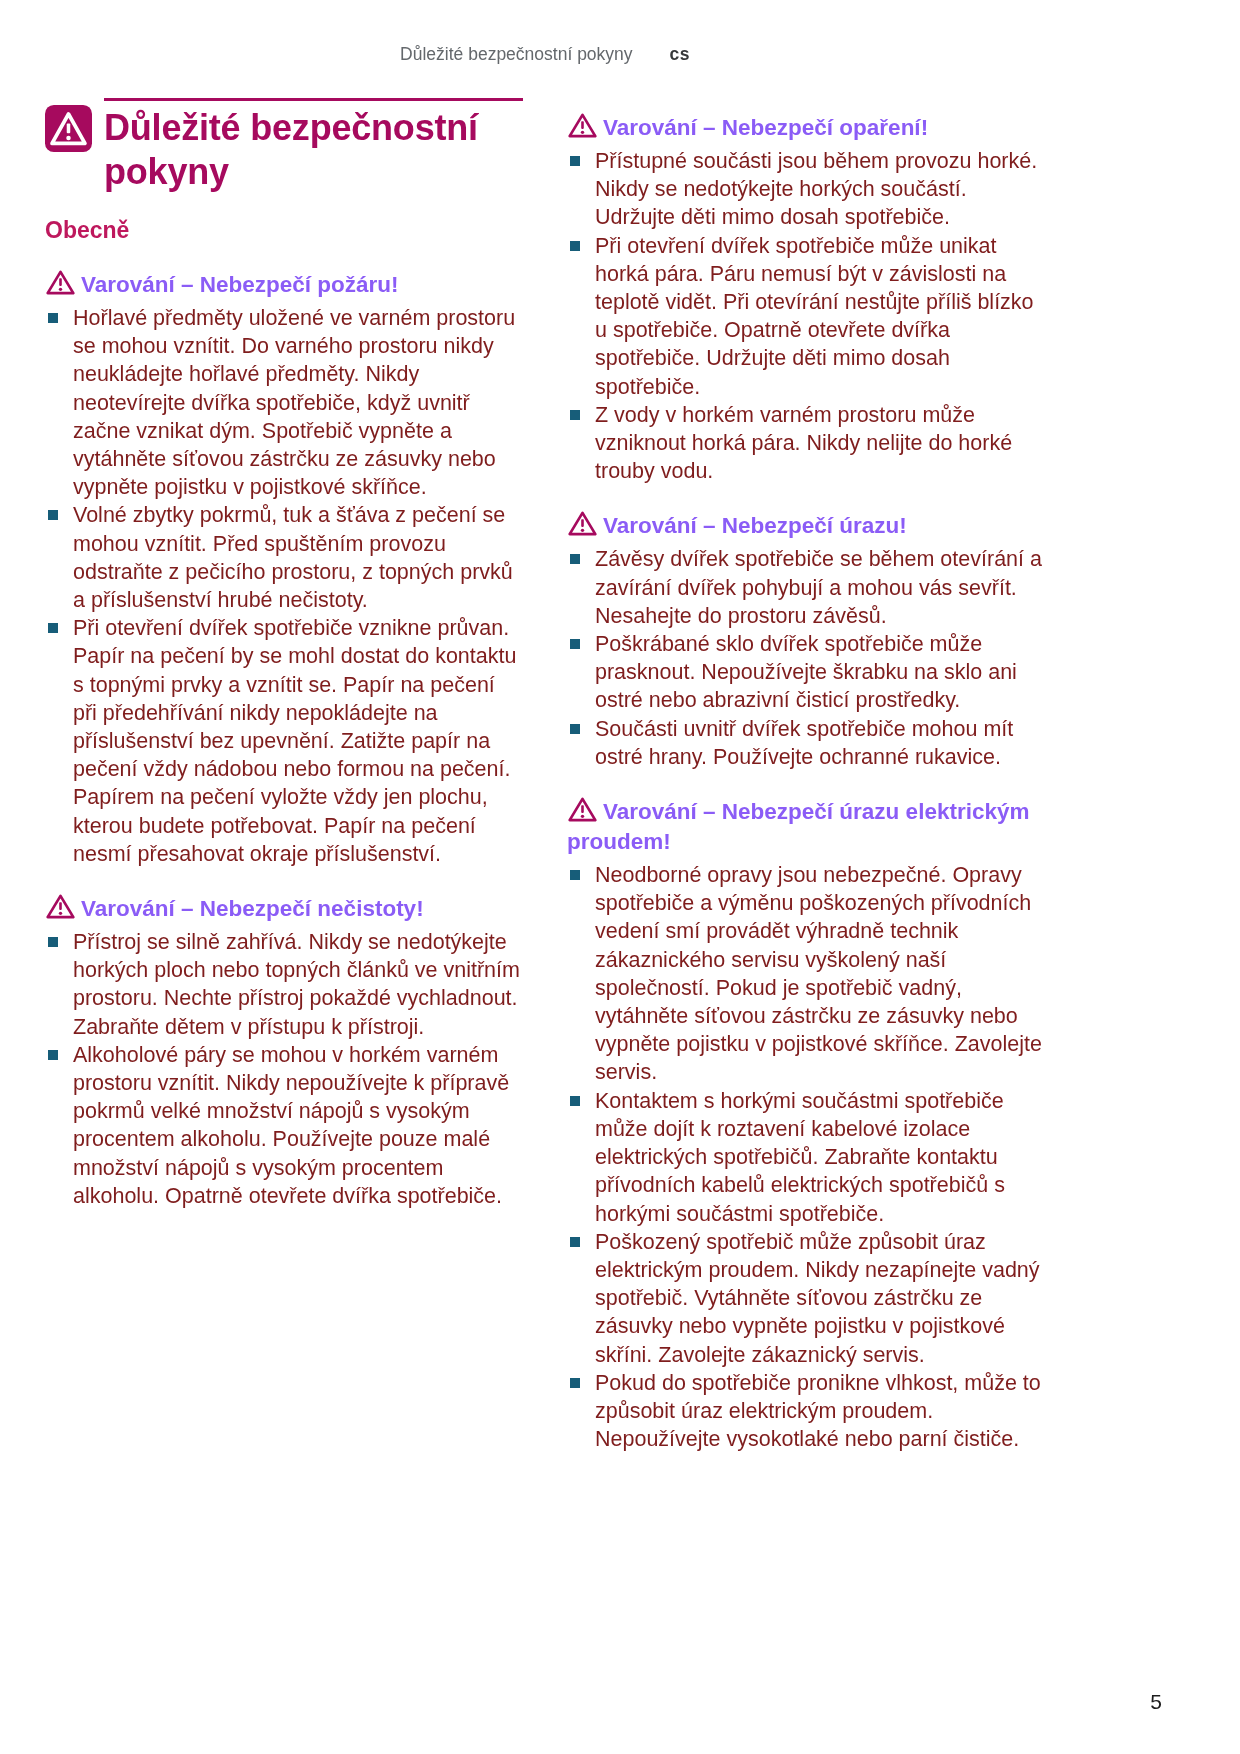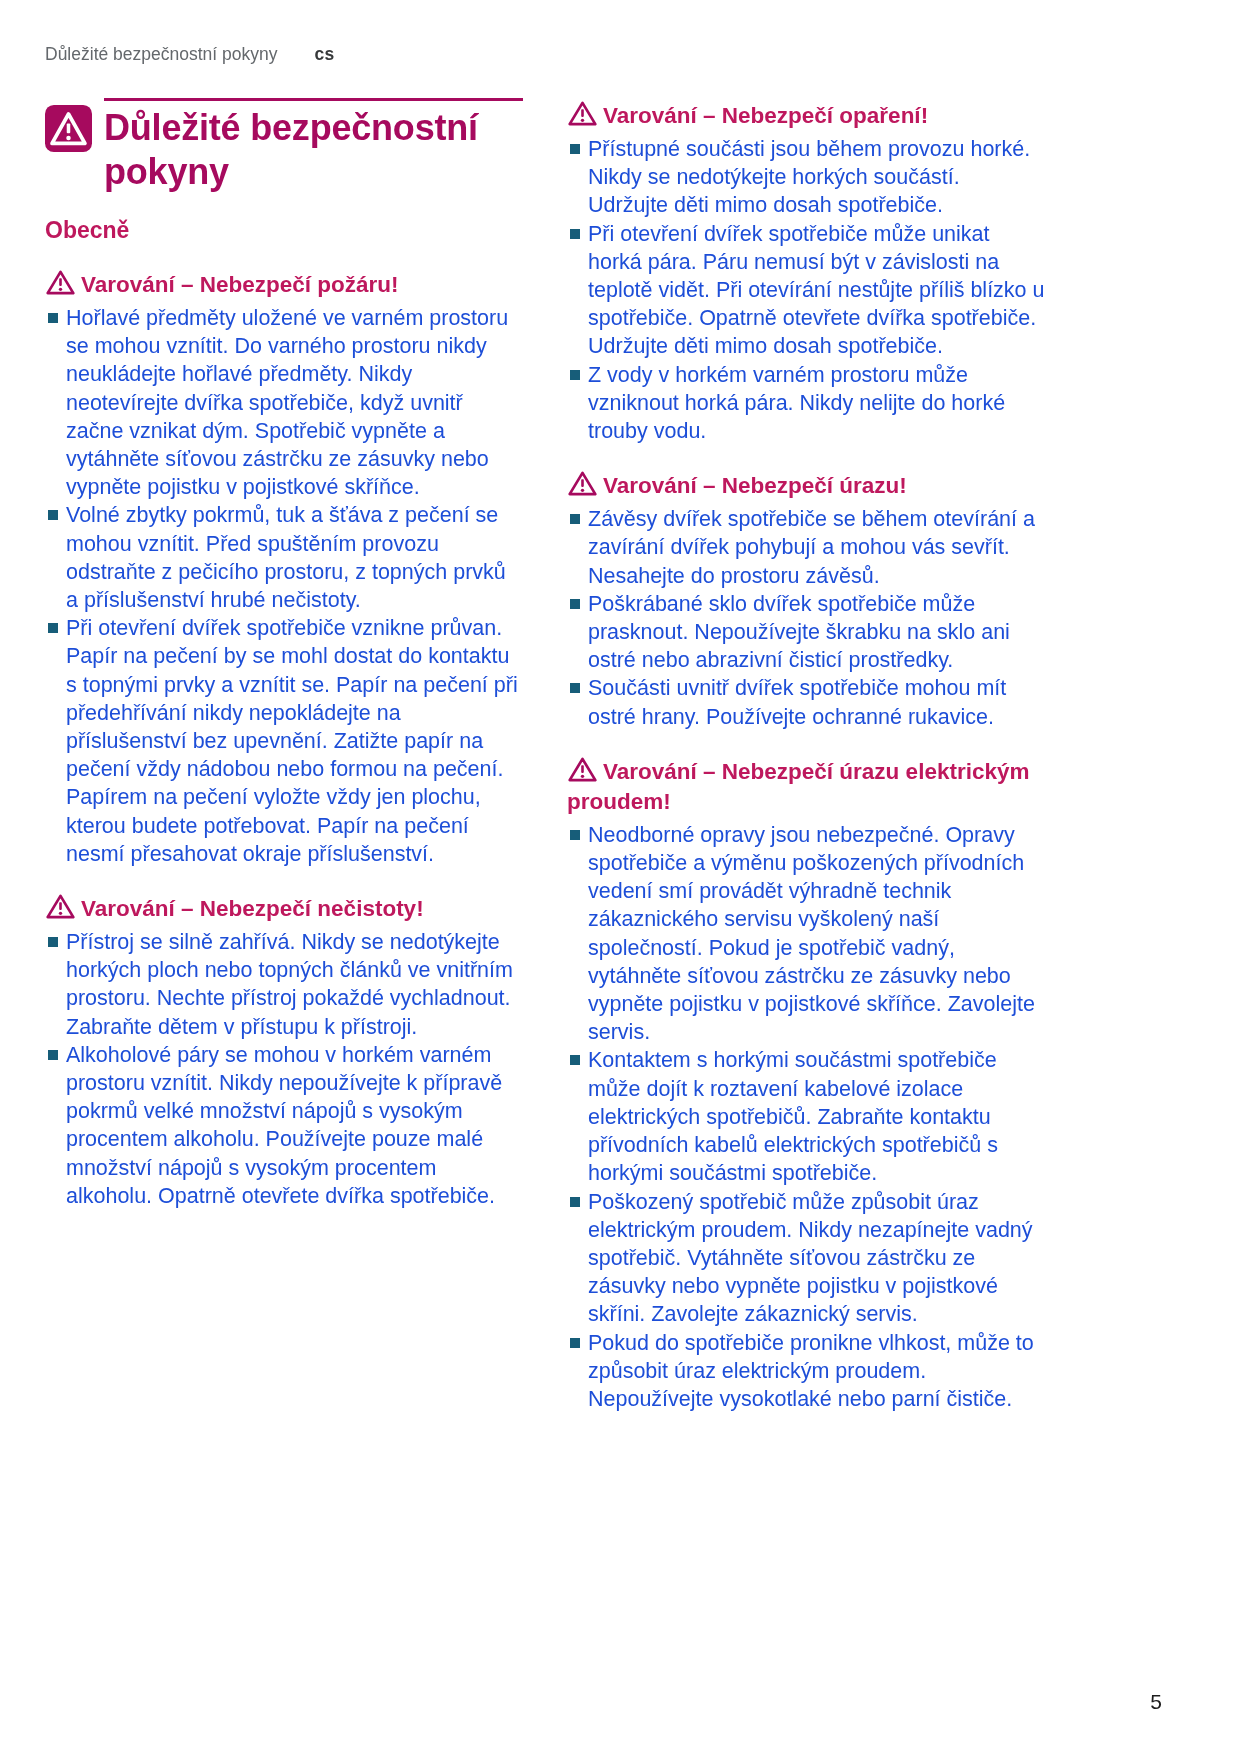--- a/index.html
+++ b/index.html
@@ -7,21 +7,21 @@
     position:relative;
     width:1240px; height:1754px;
     background:#ffffff;
     font-family:"Liberation Sans", sans-serif;
     color:#1d1d1d;
     overflow:hidden;
   }
   
   .running-header {
     position:absolute; top:44px; left:45px; width:1000px;
-    text-align:left; font-size:17.5px; line-height:20px;
+    text-align:center; font-size:17.5px; line-height:20px;
     color:#64686c;
   }
   .running-header .lang {
     font-weight:bold; color:#37393b; margin-left:32px; letter-spacing:0.5px;
   }
   
   .col { position:absolute; width:478px; top:96px; }
   .col-left  { left:45px;  }
   .col-right { left:567px; }
 
@@ -38,32 +38,32 @@
 
   .section-heading {
     color:#be185d; font-size:23px; font-weight:bold;
     margin:22px 0 8px 0; line-height:28px;
   }
 
   .warning-block { margin-top:25px; }
   .col > .warning-block:first-child { margin-top:0; }
 
   .warning-heading {
-    font-size:22.5px; font-weight:bold; color:#be185d;
-    margin:4px 0 4px 0; line-height:30px;
+    font-size:22.5px; font-weight:bold; color:#8b5cf6;
+    margin:16px 0 4px 0; line-height:30px;
   }
   .tri-icon {
     width:31px; height:27px; color:#A60A5E;
     vertical-align:-4px; margin-right:5px;
   }
 
   .bullet-list { list-style:none; margin:0; padding:0; }
   .bullet-item {
-    display:flex; gap:8px;
-    font-size:21.5px; line-height:28.2px; color:#1d4ed8;
+    display:flex; gap:15px;
+    font-size:21.5px; line-height:28.2px; color:#7f1d1d;
   }
   .bullet-square {
     flex:0 0 10px; width:10px; height:10px;
     background:#175D79; margin-top:9px; margin-left:3px;
   }
   .bullet-text { flex:1; min-width:0; }
 
   .page-number {
     position:absolute; right:78px; bottom:40px;
     font-size:21px; color:#1d1d1d;

